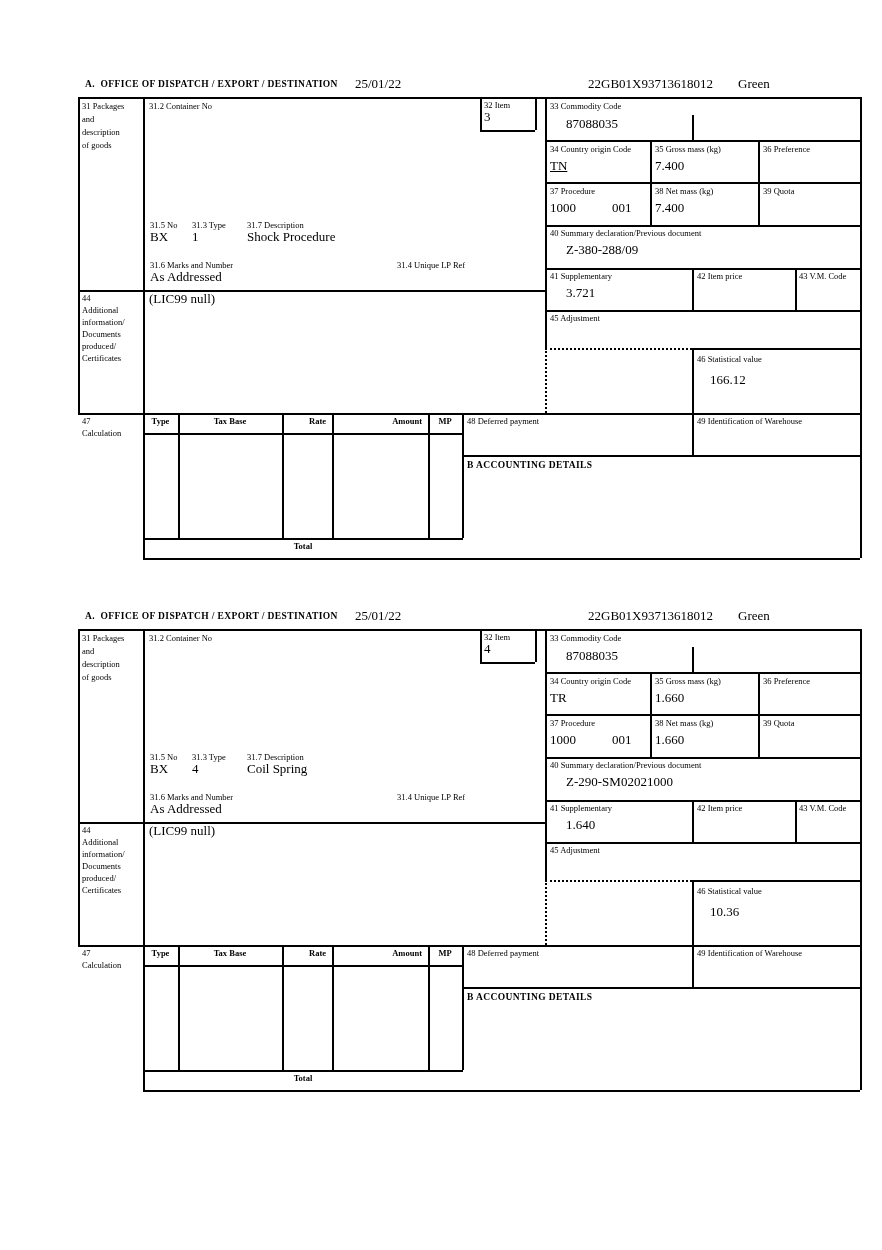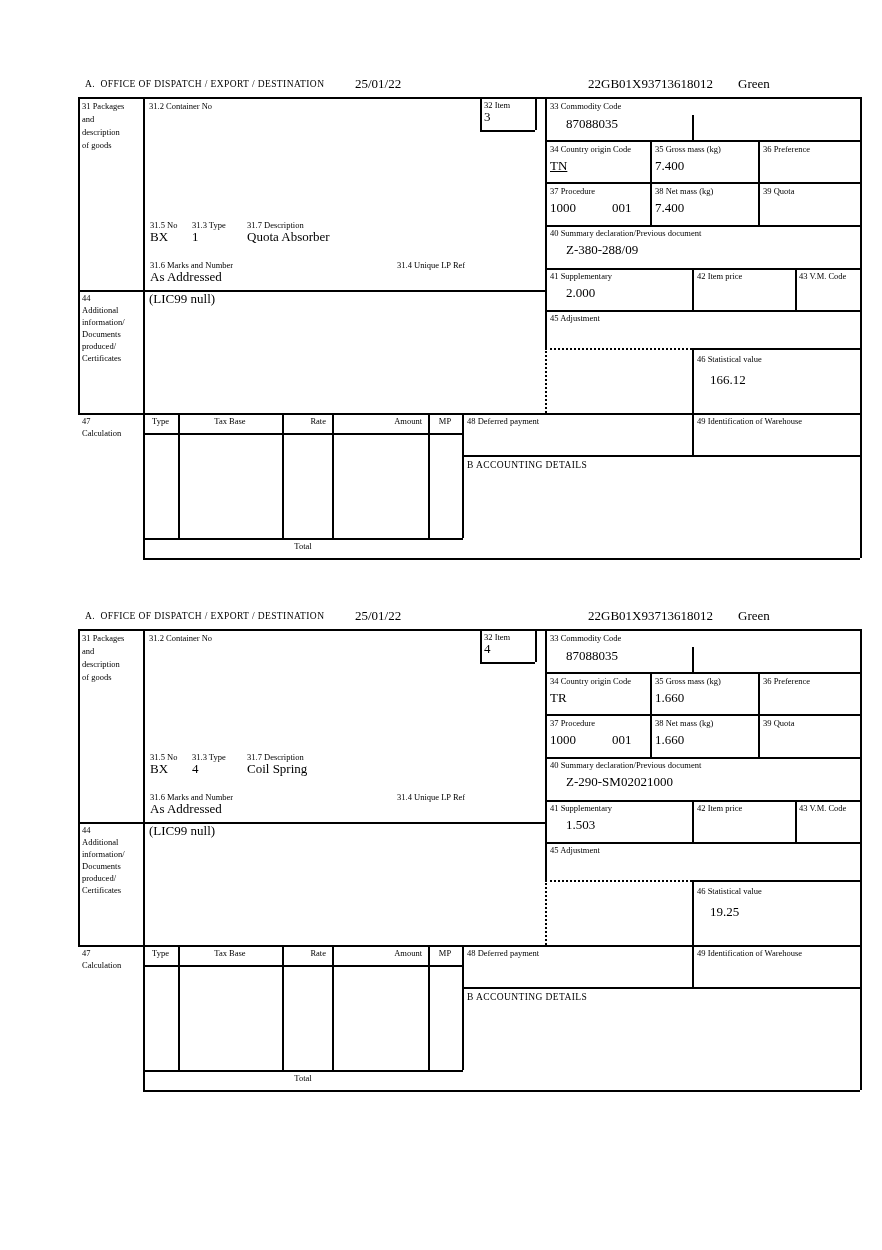--- a/index.html
+++ b/index.html
@@ -6,22 +6,22 @@
   body{width:882px;height:1250px;position:relative;font-family:"Liberation Serif",serif;color:#000;}
   #page{position:absolute;left:0;top:0;width:882px;height:1250px;}
   .form{position:absolute;left:0;width:882px;height:500px;}
   .hl{position:absolute;height:0;border-top:2px solid #000;}
   .vl{position:absolute;width:0;border-left:2px solid #000;}
   .hd{border-top-style:dotted;}
   .vd{border-left-style:dotted;}
   .txt{position:absolute;white-space:pre;line-height:1.15;}
   .lbl{font-size:8.5px;}
   .val{font-size:13px;}
-  .hdr{font-size:9.5px;font-weight:normal;letter-spacing:.4px;}
-  .bold{font-weight:normal;}
+  .hdr{font-size:9.5px;font-weight:bold;letter-spacing:.4px;}
+  .bold{font-weight:bold;}
   .ctr{text-align:center;white-space:nowrap;}
   .rgt{text-align:right;white-space:nowrap;}
 </style>
 </head>
 <body>
 
 <div id="page">
   <div class="form" style="top: 75px;">
 
     <span class="txt hdr" style="left:85px;top:4px;">A.  OFFICE OF DISPATCH / EXPORT / DESTINATION</span>
@@ -88,31 +88,31 @@
     <span class="txt val" style="left:612px;top:126px;">001</span>
     <span class="txt lbl" style="left:655px;top:112px;">38 Net mass (kg)</span>
     <span class="txt val" style="left:655px;top:126px;">7.400</span>
     <span class="txt lbl" style="left:763px;top:112px;">39 Quota</span>
 
     <span class="txt lbl" style="left:150px;top:146px;">31.5 No</span>
     <span class="txt lbl" style="left:192px;top:146px;">31.3 Type</span>
     <span class="txt lbl" style="left:247px;top:146px;">31.7 Description</span>
     <span class="txt val" style="left:150px;top:155px;">BX</span>
     <span class="txt val" style="left:192px;top:155px;">1</span>
-    <span class="txt val" style="left:247px;top:155px;">Quota Absorber</span>
+    <span class="txt val" style="left:247px;top:155px;">Shock Procedure</span>
 
     <span class="txt lbl" style="left:150px;top:186px;">31.6 Marks and Number</span>
     <span class="txt lbl" style="left:397px;top:186px;">31.4 Unique LP Ref</span>
     <span class="txt val" style="left:150px;top:195px;">As Addressed</span>
 
     <span class="txt lbl" style="left:550px;top:154px;">40 Summary declaration/Previous document</span>
     <span class="txt val" style="left:566px;top:168px;">Z-380-288/09</span>
 
     <span class="txt lbl" style="left:550px;top:197px;">41 Supplementary</span>
-    <span class="txt val" style="left:566px;top:211px;">2.000</span>
+    <span class="txt val" style="left:566px;top:211px;">3.721</span>
     <span class="txt lbl" style="left:697px;top:197px;">42 Item price</span>
     <span class="txt lbl" style="left:799px;top:197px;">43 V.M. Code</span>
 
     <span class="txt lbl" style="left:550px;top:239px;">45 Adjustment</span>
     <span class="txt lbl" style="left:697px;top:280px;">46 Statistical value</span>
     <span class="txt val" style="left:710px;top:298px;">166.12</span>
 
     <span class="txt lbl" style="left:82px;top:219px;">44</span>
     <span class="txt lbl" style="left:82px;top:231px;">Additional</span>
     <span class="txt lbl" style="left:82px;top:243px;">information/</span>
@@ -211,27 +211,27 @@
     <span class="txt val" style="left:247px;top:155px;">Coil Spring</span>
 
     <span class="txt lbl" style="left:150px;top:186px;">31.6 Marks and Number</span>
     <span class="txt lbl" style="left:397px;top:186px;">31.4 Unique LP Ref</span>
     <span class="txt val" style="left:150px;top:195px;">As Addressed</span>
 
     <span class="txt lbl" style="left:550px;top:154px;">40 Summary declaration/Previous document</span>
     <span class="txt val" style="left:566px;top:168px;">Z-290-SM02021000</span>
 
     <span class="txt lbl" style="left:550px;top:197px;">41 Supplementary</span>
-    <span class="txt val" style="left:566px;top:211px;">1.503</span>
+    <span class="txt val" style="left:566px;top:211px;">1.640</span>
     <span class="txt lbl" style="left:697px;top:197px;">42 Item price</span>
     <span class="txt lbl" style="left:799px;top:197px;">43 V.M. Code</span>
 
     <span class="txt lbl" style="left:550px;top:239px;">45 Adjustment</span>
     <span class="txt lbl" style="left:697px;top:280px;">46 Statistical value</span>
-    <span class="txt val" style="left:710px;top:298px;">19.25</span>
+    <span class="txt val" style="left:710px;top:298px;">10.36</span>
 
     <span class="txt lbl" style="left:82px;top:219px;">44</span>
     <span class="txt lbl" style="left:82px;top:231px;">Additional</span>
     <span class="txt lbl" style="left:82px;top:243px;">information/</span>
     <span class="txt lbl" style="left:82px;top:255px;">Documents</span>
     <span class="txt lbl" style="left:82px;top:267px;">produced/</span>
     <span class="txt lbl" style="left:82px;top:279px;">Certificates</span>
     <span class="txt val" style="left:149px;top:217px;">(LIC99 null)</span>
 
     <span class="txt lbl" style="left:82px;top:342px;">47</span>

